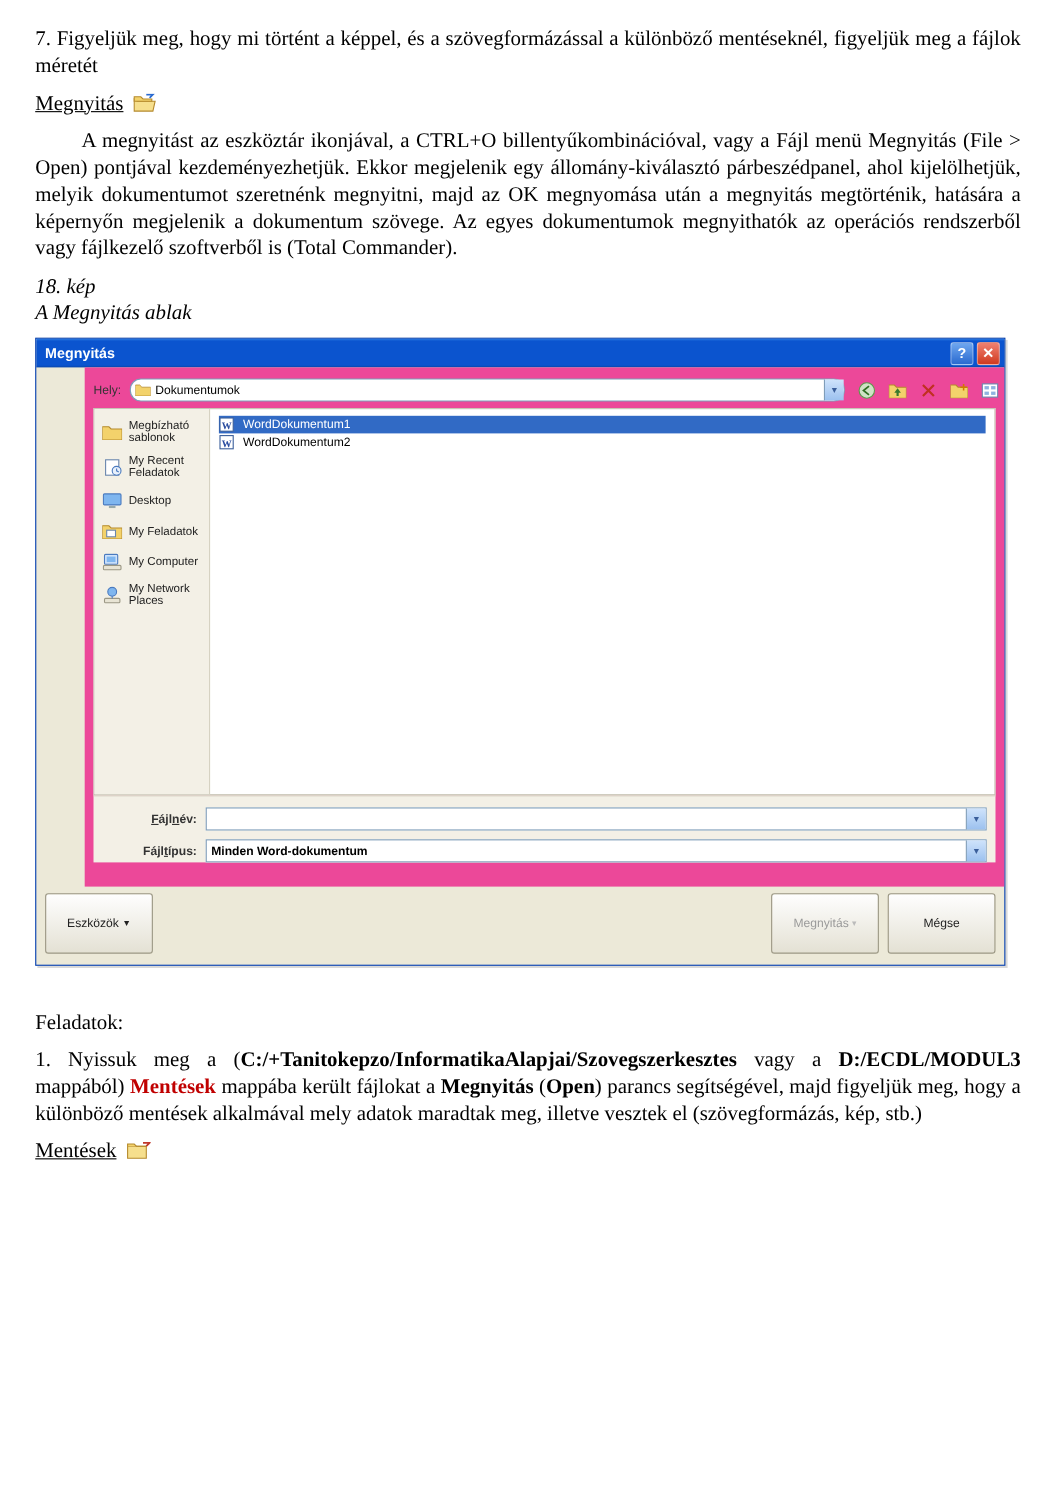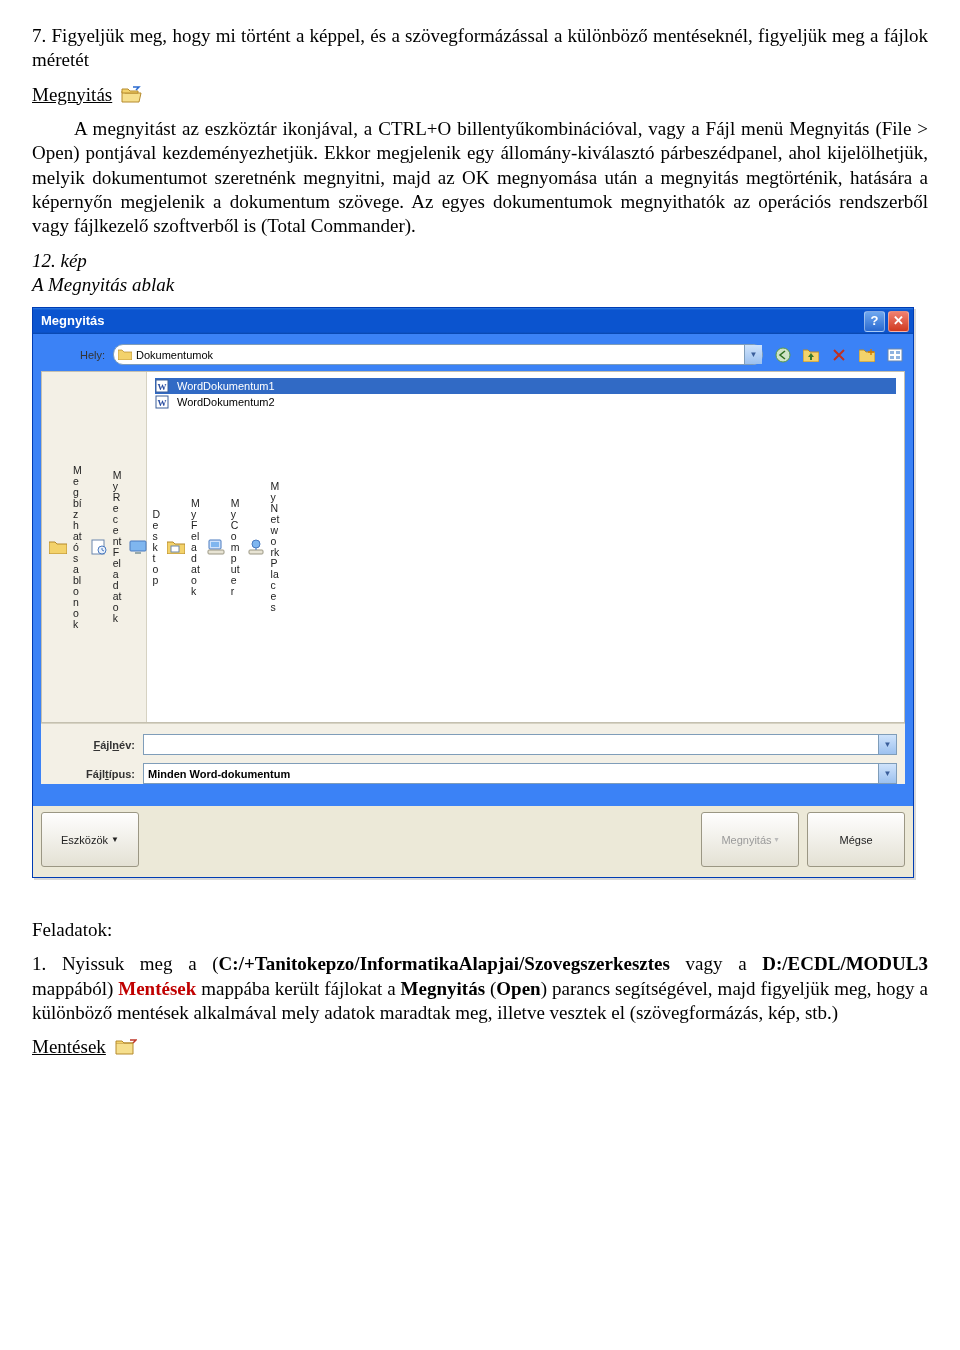--- a/index.html
+++ b/index.html
@@ -55,22 +55,23 @@
     border-radius: 3px;
     border: 1px solid rgba(255,255,255,0.4);
     display: flex; align-items: center; justify-content: center;
     font-weight: bold; font-size: 13px;
     box-sizing: border-box;
   }
   .tb-help { background: linear-gradient(#6fa7ef,#2a6ad0); color:#fff; }
   .tb-close { background: linear-gradient(#f08070,#d03a20); color:#fff; }
 
   .dlg-body {
-    background: #3b82f6;
+    background: #ec4899;
     padding: 10px 8px 14px 8px;
+    margin-left: 44px;
   }
   .dlg-row {
     display: flex;
     align-items: center;
     margin-bottom: 6px;
   }
   .dlg-label {
     width: 90px;
     text-align: right;
     padding-right: 8px;
@@ -111,21 +112,21 @@
     display:flex;
     border:1px solid #c4c0b0;
     background:#fff;
     height: 350px;
   }
   .places {
     width: 96px;
     background: #f3f0e6;
     border-right: 1px solid #d6d2c2;
     padding: 6px 4px;
-    display:flex; flex-direction:row; gap:2px;
+    display:flex; flex-direction:column; gap:2px;
     font-size: 10.5px;
     color: #222;
   }
   .place {
     display:flex; align-items:center; gap:5px;
     padding: 4px 2px;
     border-radius: 2px;
     line-height: 1.05;
   }
   .place .txt { flex:1; word-break: break-word; }
@@ -181,21 +182,21 @@
     <svg viewBox="0 0 22 18">
         <path d="M1 5 L1 16 L18 16 L20 7 L4 7 Z" fill="#f6df8d" stroke="#b58a2d"></path>
         <path d="M1 5 L1 3 L7 3 L9 5 L17 5 L17 7 L1 7 Z" fill="#f3d26b" stroke="#b58a2d"></path>
         <path d="M12 1 L18 1 L15 4" fill="none" stroke="#2a6ad0" stroke-width="1.5"></path>
       </svg>
   </span>
 </p>
 
 <p class="para justify" style="text-indent: 42px">A megnyitást az eszköztár ikonjával, a CTRL+O billentyűkombinációval, vagy a Fájl menü Megnyitás (File &gt; Open) pontjával kezdeményezhetjük. Ekkor megjelenik egy állomány-kiválasztó párbeszédpanel, ahol kijelölhetjük, melyik dokumentumot szeretnénk megnyitni, majd az OK megnyomása után a megnyitás megtörténik, hatására a képernyőn megjelenik a dokumentum szövege. Az egyes dokumentumok megnyithatók az operációs rendszerből vagy fájlkezelő szoftverből is (Total Commander).</p>
 
-<p class="para italic" style="margin-bottom:0">12. kép</p>
+<p class="para italic" style="margin-bottom:0">18. kép</p>
 <p class="para italic">A Megnyitás ablak</p>
 
 <div class="dlg">
   <div class="dlg-titlebar">
     <span>Megnyitás</span>
     <span class="spacer"></span>
     <div class="tb-btn tb-help">?</div>
     <div class="tb-btn tb-close">✕</div>
   </div>
 

